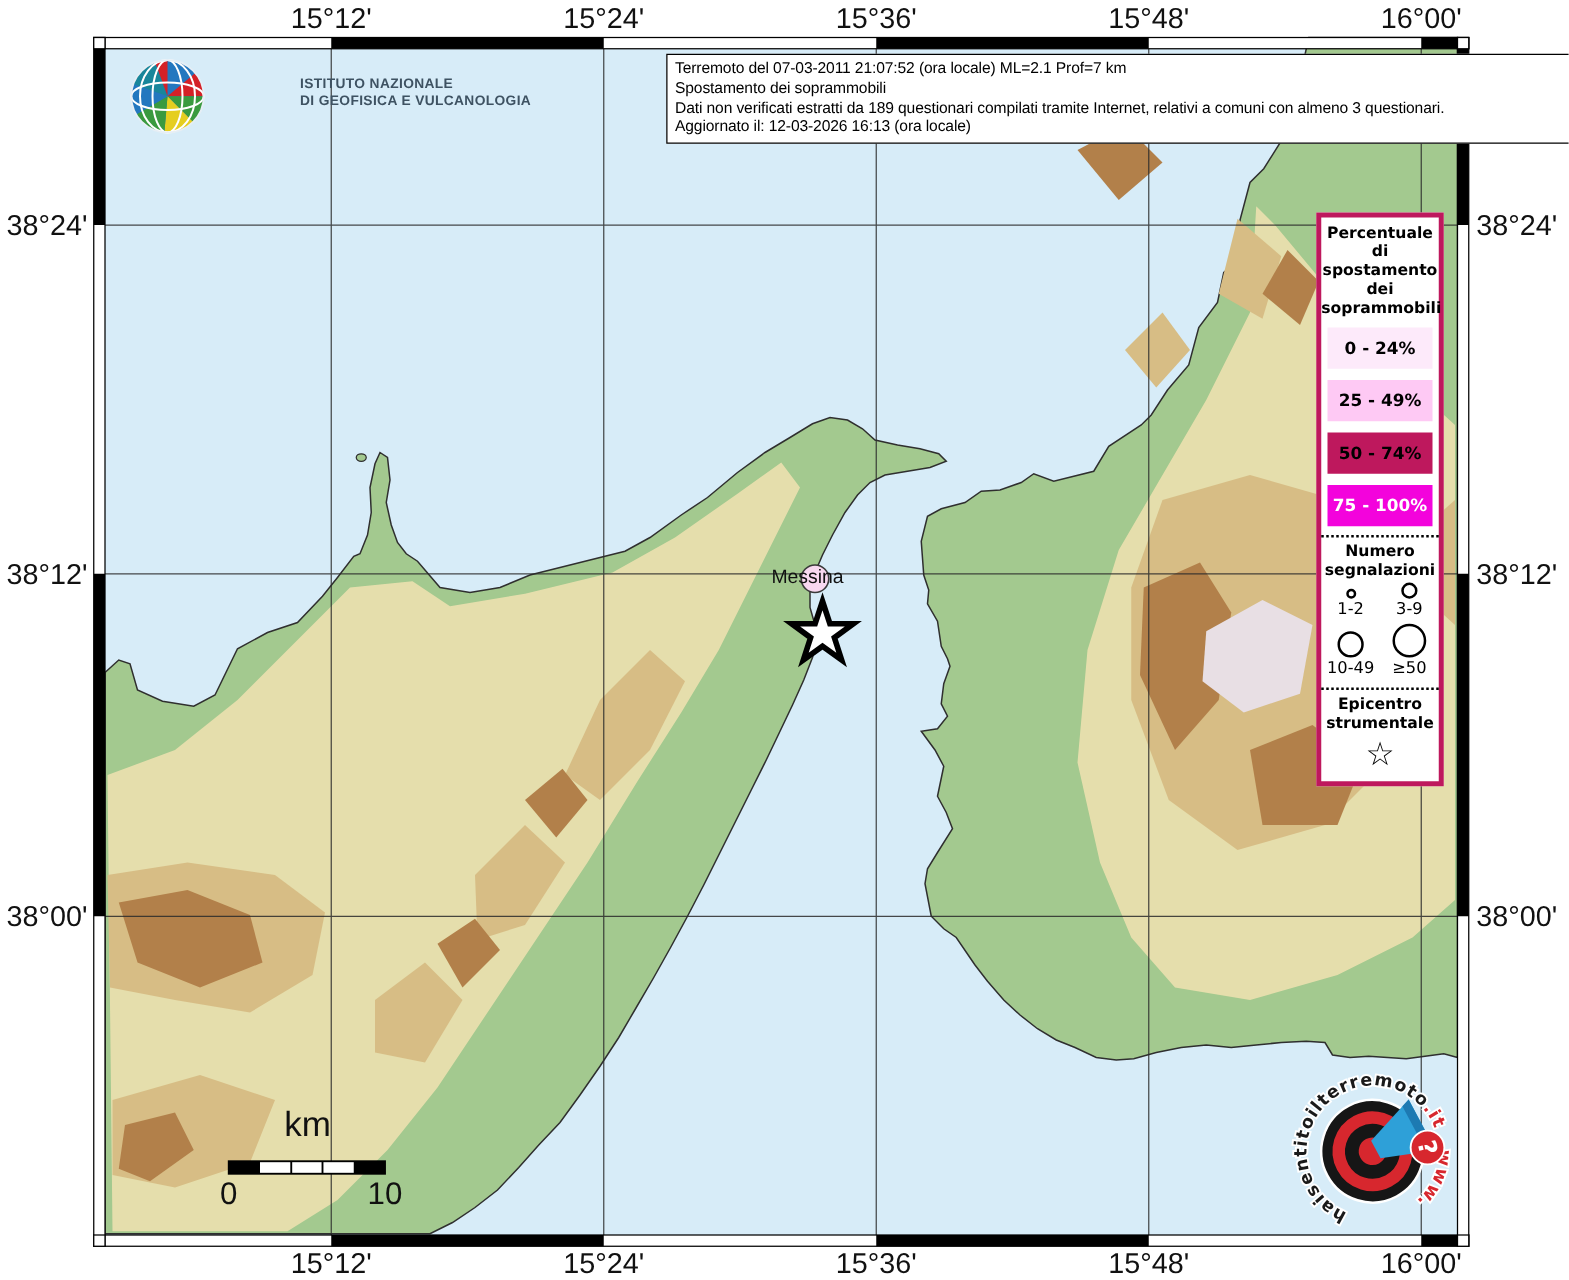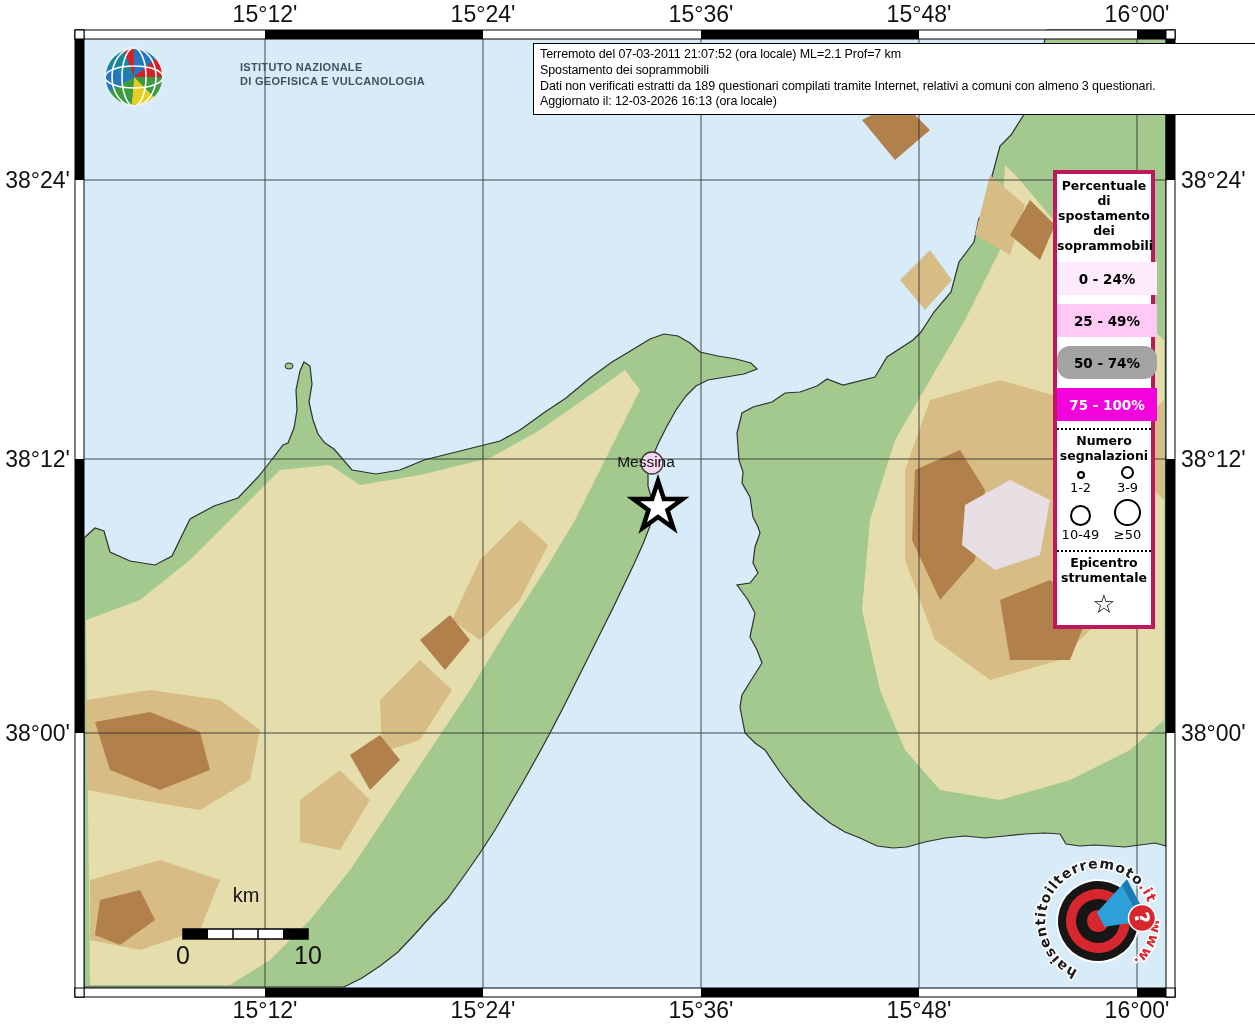--- a/index.html
+++ b/index.html
@@ -15,40 +15,40 @@
   .ax-right{left:1181px;width:90px;text-align:left;}
   
   .info-box{left:533px;top:43px;width:736px;background:#fff;border:1px solid #000;
             padding:3px 6px 4px 6px;box-sizing:border-box;}
   .info-line{font-size:12.5px;line-height:15.8px;white-space:nowrap;letter-spacing:-0.1px;}
   
   .legend{left:1053px;top:170px;width:102px;box-sizing:border-box;background:#fff;
           border:4px solid #be185d;padding:4px 0 6px 0;
           font-family:"DejaVu Sans",sans-serif;text-align:center;}
   .lg-title-line{font-size:12.5px;line-height:15px;font-weight:bold;}
-  .swatch{width:100px;height:33px;margin:9px auto 0 auto;display:flex;align-items:center;justify-content:center;
+  .swatch{width:84px;height:33px;margin:9px auto 0 auto;display:flex;align-items:center;justify-content:center;
           font-size:13.5px;font-weight:bold;}
   .sw1{background:#fdeafa;color:#000;}
   .sw2{background:#fec9f4;color:#000;}
-  .sw3{background:#a3a3a3;color:#000;border-radius:13px;}
+  .sw3{background:#be185d;color:#000;}
   .sw4{background:#f303dc;color:#ffffff;}
   .lg-sep{border-top:2px dotted #000;margin:7px 0 3px 0;height:0;}
   .lg-sub-line{font-size:12.5px;line-height:15px;font-weight:bold;}
   .circ-row{display:flex;justify-content:space-around;align-items:flex-end;margin-top:3px;}
   .circ-col{display:flex;flex-direction:column;align-items:center;width:50%;}
   .circ{border:2px solid #000;border-radius:50%;background:#fff;box-sizing:border-box;}
   .c1{width:8px;height:8px;}
   .c2{width:13px;height:13px;}
   .c3{width:21px;height:21px;}
   .c4{width:27px;height:27px;}
   .circ-label{font-size:13px;line-height:16px;margin-top:1px;}
   .lg-star{font-size:26px;line-height:30px;margin-top:4px;font-family:"DejaVu Sans",sans-serif;}
   
   .city-label{left:596px;top:453px;width:100px;text-align:center;font-size:15.5px;color:#111;}
-  .km-label{left:215px;top:884px;width:62px;text-align:center;font-size:20px;color:#111;}
+  .km-label{left:215px;top:884px;width:62px;text-align:center;font-size:28px;color:#111;}
   .sb-num{font-size:25px;color:#111;text-align:center;}
   .sb-zero{left:168px;top:941px;width:30px;}
   .sb-ten{left:288px;top:941px;width:40px;}
   
   .ingv-text{left:228px;top:61px;font-size:11px;font-weight:bold;letter-spacing:0.3px;
              color:#3e5262;line-height:13.5px;white-space:nowrap;margin-left:12px;}
 </style>
 </head>
 <body>
 

